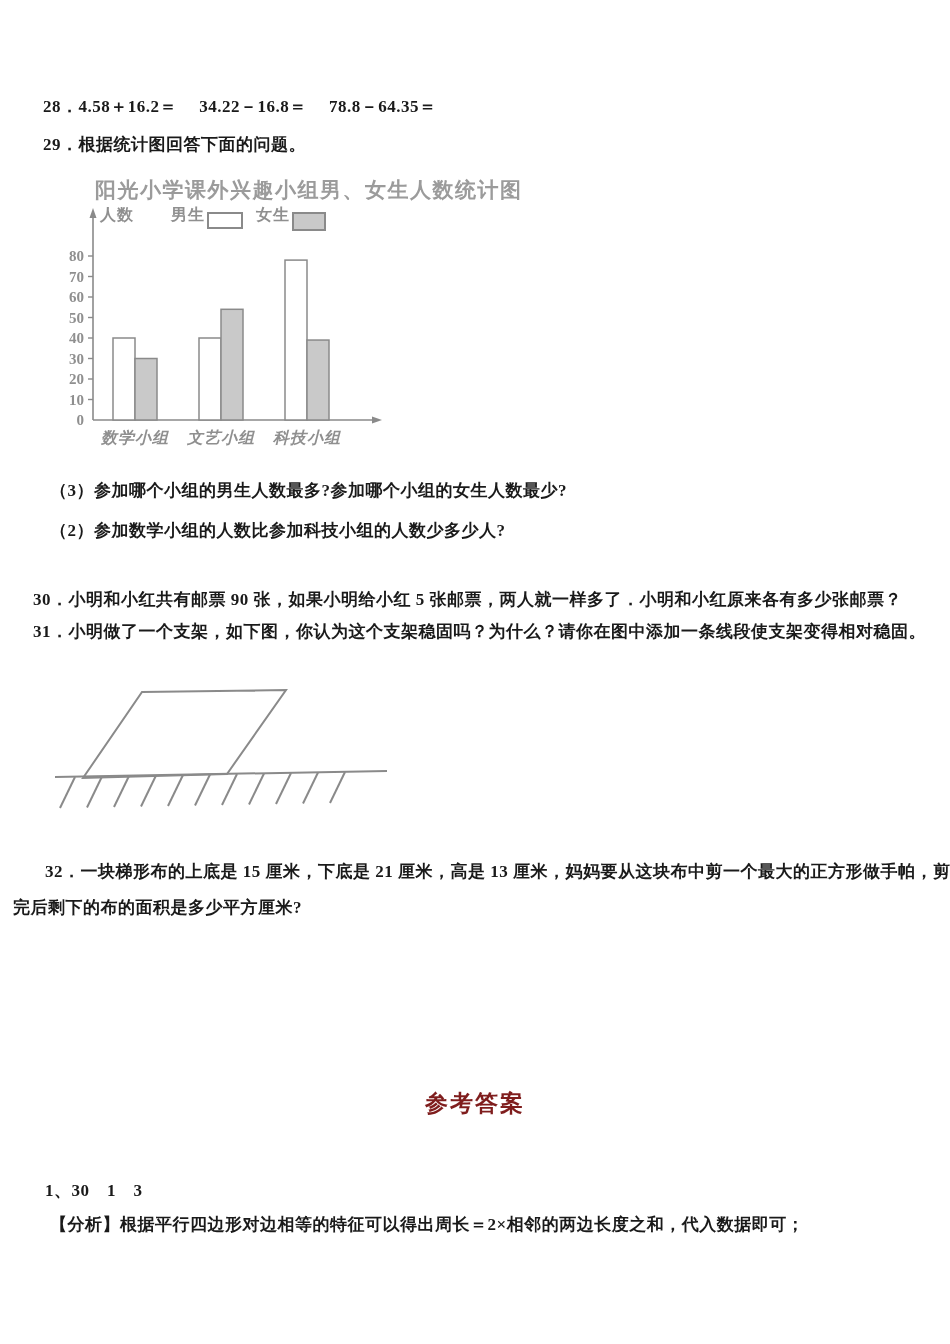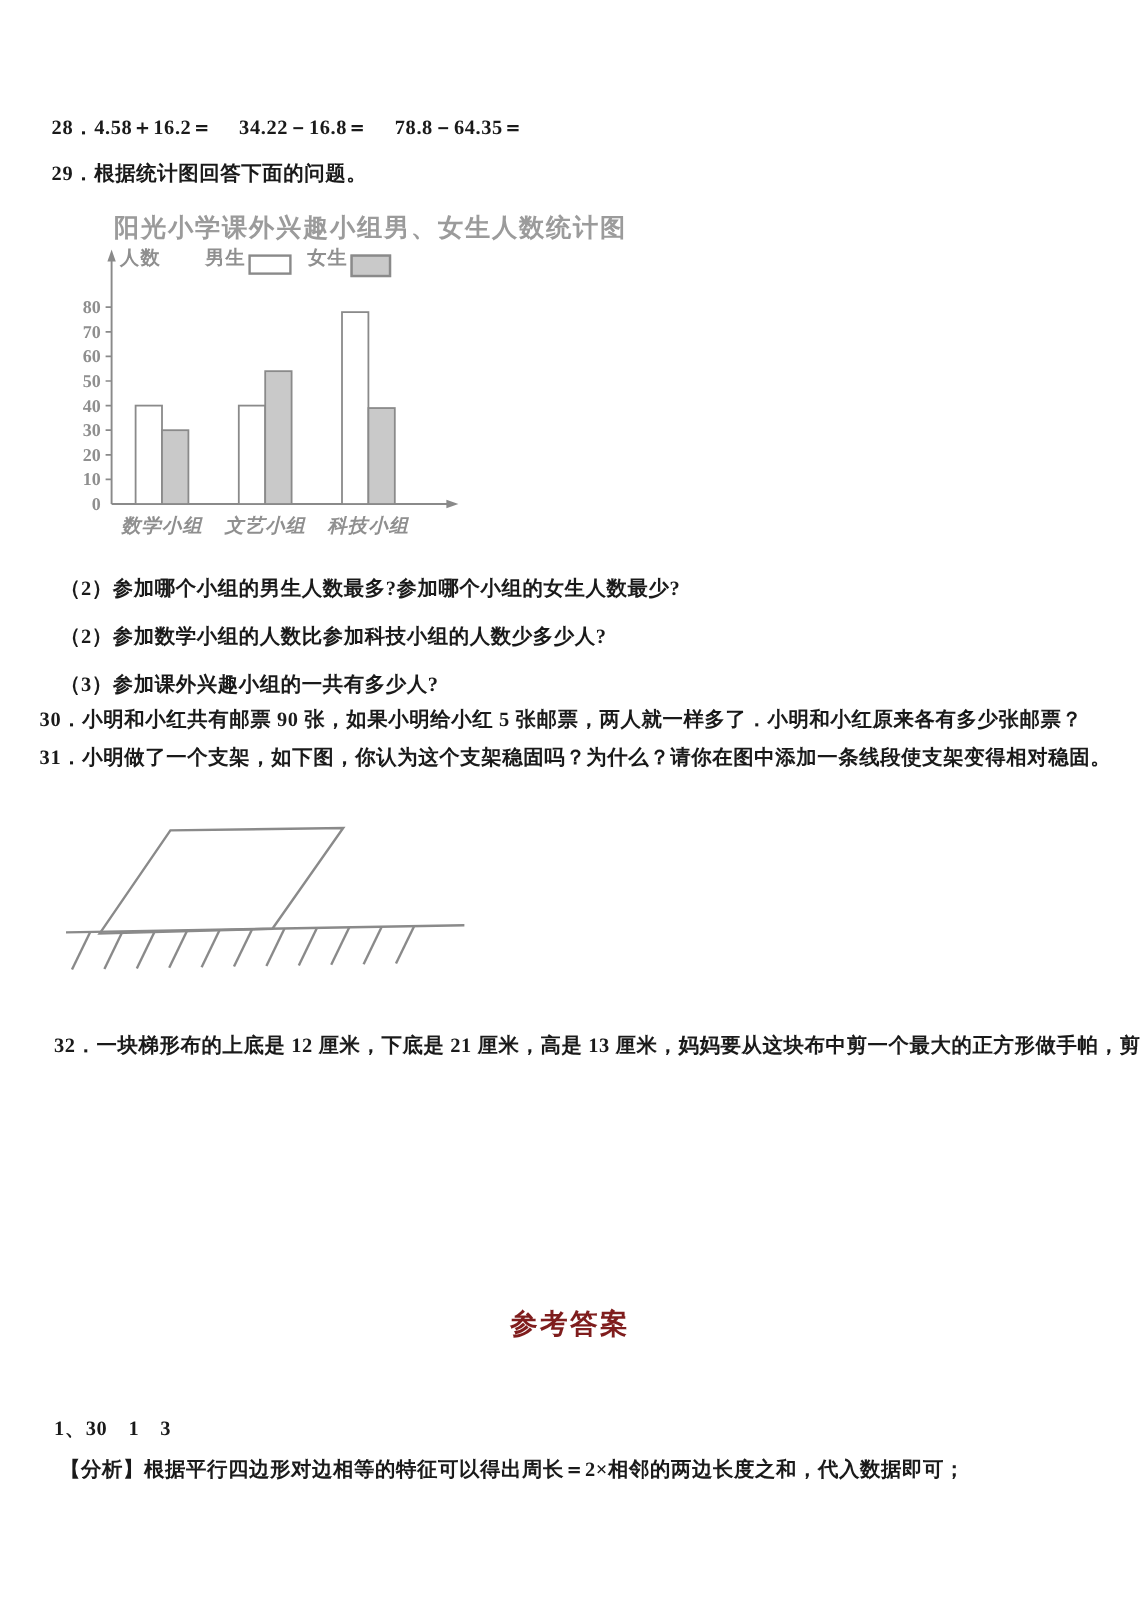--- a/index.html
+++ b/index.html
@@ -71,42 +71,42 @@
       <rect x="77" y="156.5" width="22" height="61.49999999999999" fill="#c9c9c9" stroke="#8a8a8a" stroke-width="1.5"></rect>
       <text x="77" y="241" text-anchor="middle" font-size="16" fill="#8f8f8f" font-style="italic" letter-spacing="1">数学小组</text>
       <rect x="141" y="136" width="22" height="82" fill="#ffffff" stroke="#8a8a8a" stroke-width="1.5"></rect>
       <rect x="163" y="107.30000000000001" width="22" height="110.69999999999999" fill="#c9c9c9" stroke="#8a8a8a" stroke-width="1.5"></rect>
       <text x="163" y="241" text-anchor="middle" font-size="16" fill="#8f8f8f" font-style="italic" letter-spacing="1">文艺小组</text>
       <rect x="227" y="58.10000000000002" width="22" height="159.89999999999998" fill="#ffffff" stroke="#8a8a8a" stroke-width="1.5"></rect>
       <rect x="249" y="138.05" width="22" height="79.94999999999999" fill="#c9c9c9" stroke="#8a8a8a" stroke-width="1.5"></rect>
       <text x="249" y="241" text-anchor="middle" font-size="16" fill="#8f8f8f" font-style="italic" letter-spacing="1">科技小组</text>
     </svg>
 
-  <div class="line" style="left:50px;top:479px">（2）参加哪个小组的男生人数最多?参加哪个小组的女生人数最少?</div>
+  <div class="line" style="left:50px;top:479px">（3）参加哪个小组的男生人数最多?参加哪个小组的女生人数最少?</div>
   <div class="line" style="left:50px;top:519px">（2）参加数学小组的人数比参加科技小组的人数少多少人?</div>
-  <div class="line" style="left:50px;top:559px">（3）参加课外兴趣小组的一共有多少人?</div>
 
   <div class="line" style="left:33px;top:588px">30．小明和小红共有邮票 90 张，如果小明给小红 5 张邮票，两人就一样多了．小明和小红原来各有多少张邮票？</div>
   <div class="line" style="left:33px;top:620px">31．小明做了一个支架，如下图，你认为这个支架稳固吗？为什么？请你在图中添加一条线段使支架变得相对稳固。</div>
 
   <svg id="figure-svg" class="figure-svg" width="380" height="175">
     <line x1="15" y1="122" x2="347" y2="116" stroke="#8a8a8a" stroke-width="2"></line>
     <polygon points="43,123 102,37 246,35 187,119" fill="none" stroke="#8a8a8a" stroke-width="2"></polygon>
   <line x1="20" y1="153" x2="35" y2="122" stroke="#8a8a8a" stroke-width="2"></line>
       <line x1="47" y1="152.5" x2="62" y2="121.5" stroke="#8a8a8a" stroke-width="2"></line>
       <line x1="74" y1="152" x2="89" y2="121" stroke="#8a8a8a" stroke-width="2"></line>
       <line x1="101" y1="151.5" x2="116" y2="120.5" stroke="#8a8a8a" stroke-width="2"></line>
       <line x1="128" y1="151" x2="143" y2="120" stroke="#8a8a8a" stroke-width="2"></line>
       <line x1="155" y1="150.5" x2="170" y2="119.5" stroke="#8a8a8a" stroke-width="2"></line>
       <line x1="182" y1="150" x2="197" y2="119" stroke="#8a8a8a" stroke-width="2"></line>
       <line x1="209" y1="149.5" x2="224" y2="118.5" stroke="#8a8a8a" stroke-width="2"></line>
       <line x1="236" y1="149" x2="251" y2="118" stroke="#8a8a8a" stroke-width="2"></line>
       <line x1="263" y1="148.5" x2="278" y2="117.5" stroke="#8a8a8a" stroke-width="2"></line>
       <line x1="290" y1="148" x2="305" y2="117" stroke="#8a8a8a" stroke-width="2"></line>
     </svg>
 
-  <div class="line" style="left:45px;top:860px">32．一块梯形布的上底是 12 厘米，下底是 21 厘米，高是 13 厘米，妈妈要从这块布中剪一个最大的正方形做手帕，剪</div>
+  <div class="line" style="left:45px;top:860px">32．一块梯形布的上底是 15 厘米，下底是 21 厘米，高是 13 厘米，妈妈要从这块布中剪一个最大的正方形做手帕，剪</div>
+  <div class="line" style="left:13px;top:896px">完后剩下的布的面积是多少平方厘米?</div>
 
   <div class="answers-heading">参考答案</div>
   <div class="line" style="left:45px;top:1179px">1、30　1　3</div>
   <div class="line" style="left:50px;top:1213px">【分析】根据平行四边形对边相等的特征可以得出周长＝2×相邻的两边长度之和，代入数据即可；</div>
 
 </div>
 
 </body></html>

